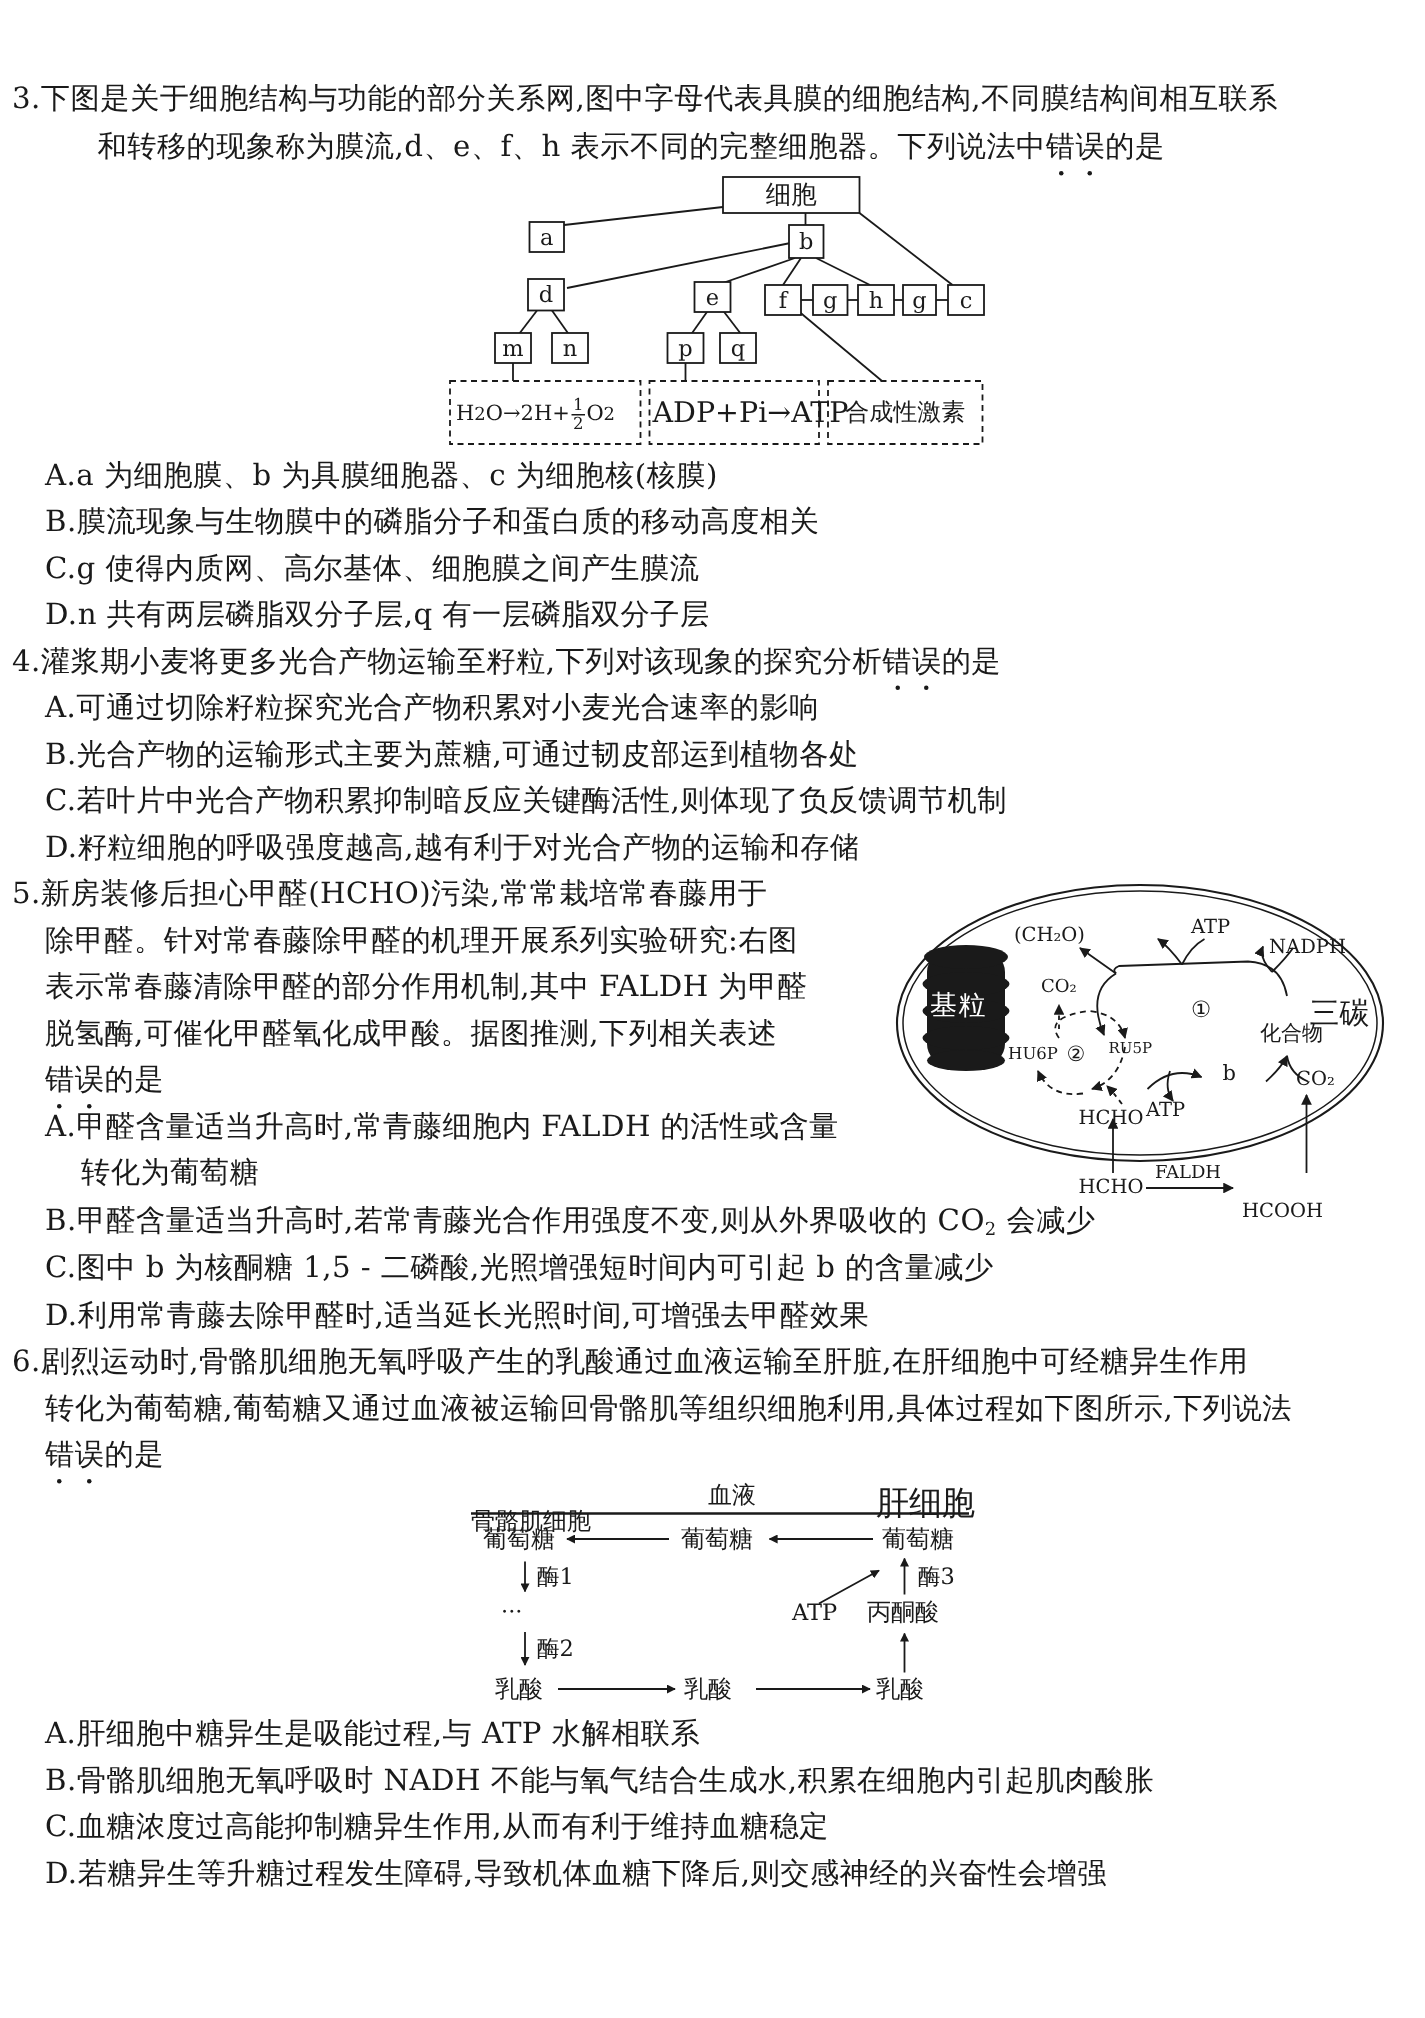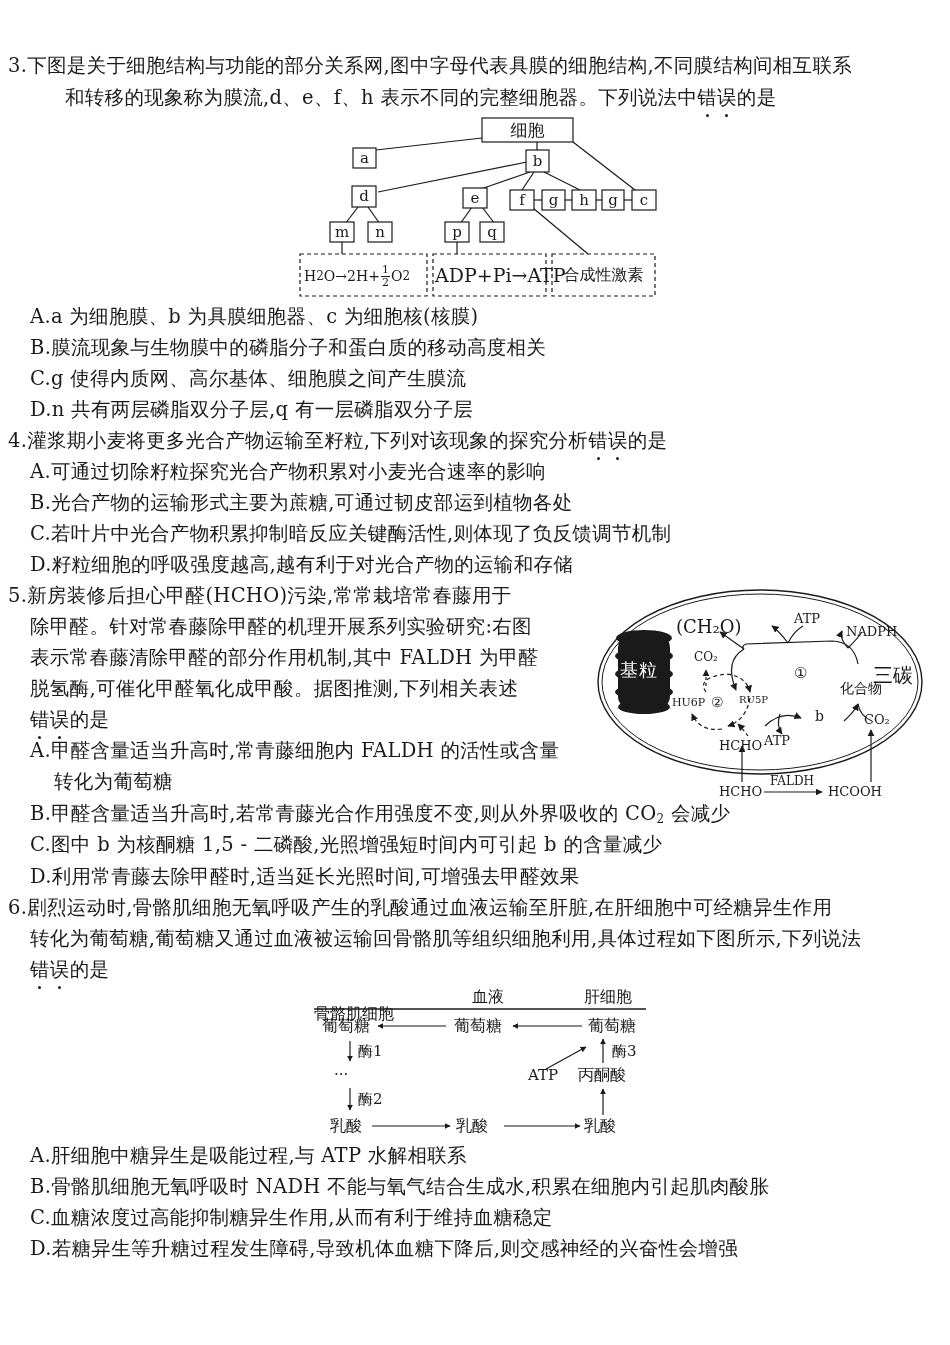--- a/index.html
+++ b/index.html
@@ -160,37 +160,37 @@
     <path d="M154,112 Q150,134 132,140" stroke-dasharray="4,3" marker-end="url(#ah)"></path>
     <path d="M126,143 Q104,146 96,128" stroke-dasharray="4,3" marker-end="url(#ah)"></path>
     <line x1="110" y1="100" x2="110" y2="84" stroke-dasharray="3,3" marker-end="url(#ah)"></line>
     <path d="M152,150 Q146,142 142,138" stroke-dasharray="3,3" marker-end="url(#ah)"></path>
 
     <line x1="146" y1="196" x2="146" y2="160" marker-end="url(#ah)"></line>
     <line x1="275" y1="196" x2="275" y2="144" marker-end="url(#ah)"></line>
     <line x1="168" y1="206" x2="226" y2="206" marker-end="url(#ah)"></line>
   </svg>
   <div style="position:absolute; left:24px; top:72px; font-size:18px; color:#ffffff; letter-spacing:1px;">基粒</div>
-  <div style="position:absolute; left:80px; top:30px; font-size:18px;">(CH₂O)</div>
+  <div style="position:absolute; left:80px; top:30px; font-size:13px;">(CH₂O)</div>
   <div style="position:absolute; left:198px; top:25px; font-size:13px;">ATP</div>
   <div style="position:absolute; left:250px; top:38px; font-size:13px;">NADPH</div>
   <div style="position:absolute; left:198px; top:78px; font-size:15px;">①</div>
   <div style="position:absolute; left:253px; top:76px; font-size:20px;margin-left:24px;">三碳</div>
   <div style="position:absolute; left:244px; top:94px; font-size:14px;">化合物</div>
   <div style="position:absolute; left:98px; top:64px; font-size:12px;">CO₂</div>
   <div style="position:absolute; left:76px; top:110px; font-size:11px;">HU6P</div>
   <div style="position:absolute; left:115px; top:108px; font-size:14px;">②</div>
   <div style="position:absolute; left:143px; top:108px; font-size:10px;">RU5P</div>
   <div style="position:absolute; left:219px; top:122px; font-size:14px;">b</div>
   <div style="position:absolute; left:268px; top:126px; font-size:13px;">CO₂</div>
   <div style="position:absolute; left:168px; top:147px; font-size:13px;">ATP</div>
   <div style="position:absolute; left:123px; top:152px; font-size:13px;">HCHO</div>
   <div style="position:absolute; left:123px; top:198px; font-size:13px;">HCHO</div>
   <div style="position:absolute; left:174px; top:188px; font-size:12px;">FALDH</div>
-  <div style="position:absolute; left:232px; top:198px; font-size:13px;">HCOOH</div>
+  <div style="position:absolute; left:232px; top:214px; font-size:13px;">HCOOH</div>
 </div>
 
 <div class="line" style="left:30px; top:801px;"><span>B.</span><span>甲醛含量适当升高时,若常青藤光合作用强度不变,则从外界吸收的 CO</span><sub>2</sub><span> 会减少</span></div>
 <div class="line" style="left:30px; top:832px;"><span>C.</span><span>图中 b 为核酮糖 1,5 - 二磷酸,光照增强短时间内可引起 b 的含量减少</span></div>
 <div class="line" style="left:30px; top:864px;"><span>D.</span><span>利用常青藤去除甲醛时,适当延长光照时间,可增强去甲醛效果</span></div>
 
 <div class="line" style="left:8px; top:895px;"><span>6.</span><span>剧烈运动时,骨骼肌细胞无氧呼吸产生的乳酸通过血液运输至肝脏,在肝细胞中可经糖异生作用</span></div>
 <div class="line" style="left:30px; top:926px;"><span>转化为葡萄糖,葡萄糖又通过血液被运输回骨骼肌等组织细胞利用,具体过程如下图所示,下列说法</span></div>
 <div class="line" style="left:30px; top:957px;"><span class="emph">错</span><span class="emph">误</span><span>的是</span></div>
 
@@ -207,21 +207,21 @@
     <line x1="40" y1="56" x2="40" y2="76" marker-end="url(#ah2)"></line>
     <line x1="40" y1="103" x2="40" y2="125" marker-end="url(#ah2)"></line>
     <line x1="62" y1="141" x2="140" y2="141" marker-end="url(#ah2)"></line>
     <line x1="194" y1="141" x2="270" y2="141" marker-end="url(#ah2)"></line>
     <line x1="293" y1="130" x2="293" y2="104" marker-end="url(#ah2)"></line>
     <line x1="293" y1="78" x2="293" y2="54" marker-end="url(#ah2)"></line>
     <line x1="236" y1="84" x2="276" y2="62" marker-end="url(#ah2)"></line>
   </svg>
   <div style="position:absolute; left:4px; top:2px; font-size:16px;margin-top:17px;">骨骼肌细胞</div>
   <div style="position:absolute; left:162px; top:2px; font-size:16px;">血液</div>
-  <div style="position:absolute; left:274px; top:2px; font-size:16px;">肝细胞</div>
+  <div style="position:absolute; left:274px; top:2px; font-size:22px;">肝细胞</div>
   <div style="position:absolute; left:12px; top:31px; font-size:16px;">葡萄糖</div>
   <div style="position:absolute; left:144px; top:31px; font-size:16px;">葡萄糖</div>
   <div style="position:absolute; left:278px; top:31px; font-size:16px;">葡萄糖</div>
   <div style="position:absolute; left:48px; top:57px; font-size:15px;">酶1</div>
   <div style="position:absolute; left:24px; top:80px; font-size:15px;">···</div>
   <div style="position:absolute; left:48px; top:105px; font-size:15px;">酶2</div>
   <div style="position:absolute; left:20px; top:131px; font-size:16px;">乳酸</div>
   <div style="position:absolute; left:146px; top:131px; font-size:16px;">乳酸</div>
   <div style="position:absolute; left:274px; top:131px; font-size:16px;">乳酸</div>
   <div style="position:absolute; left:268px; top:80px; font-size:16px;">丙酮酸</div>

